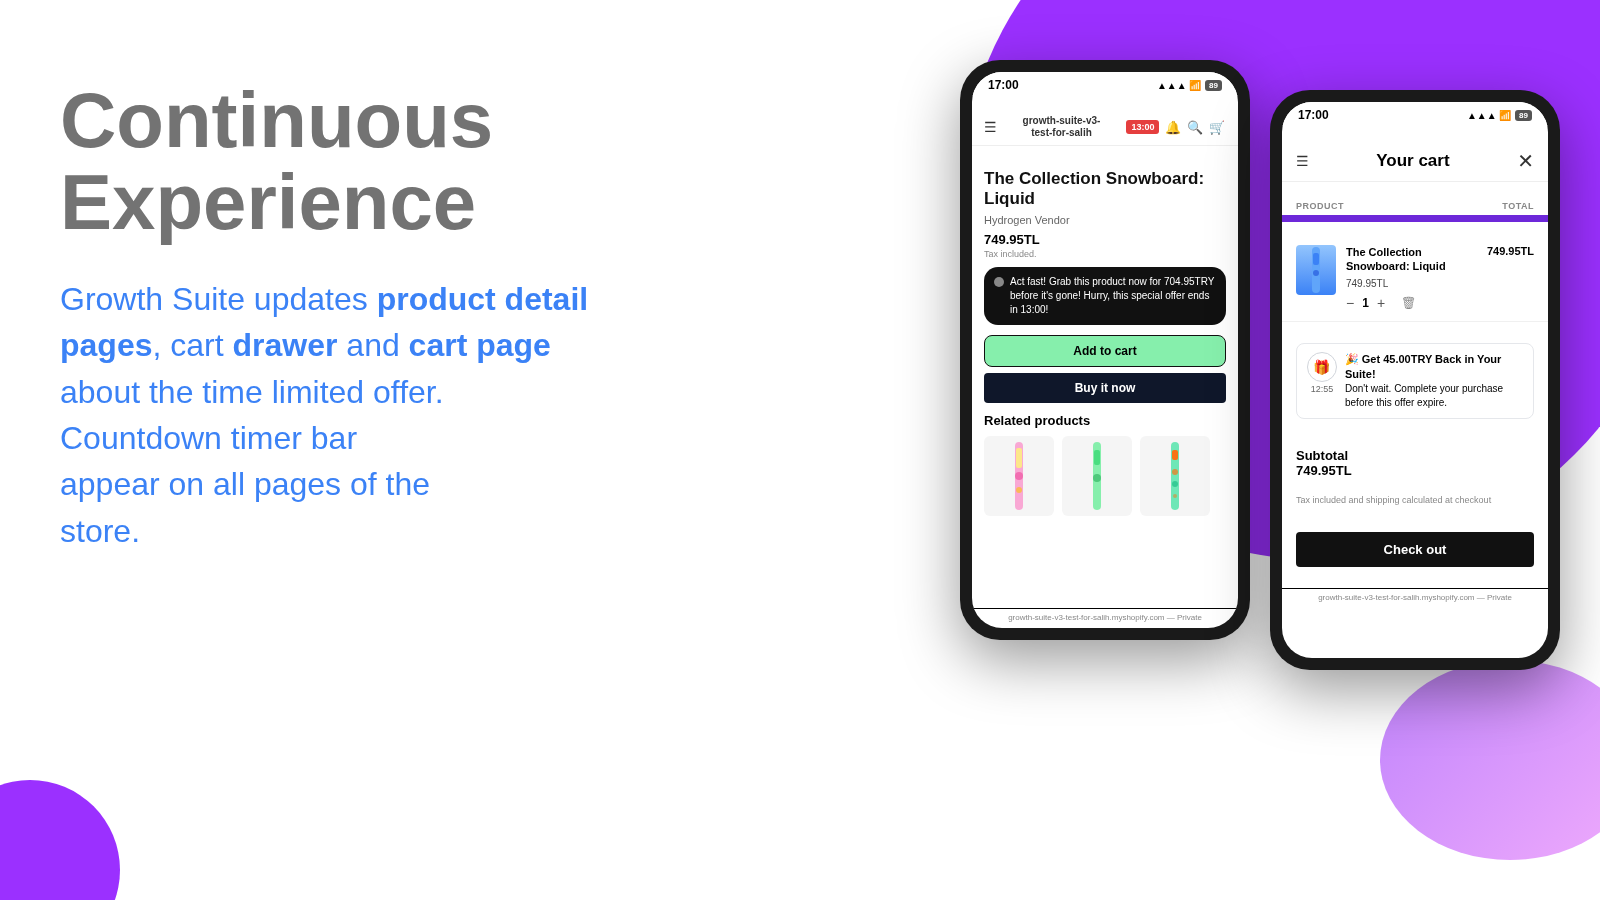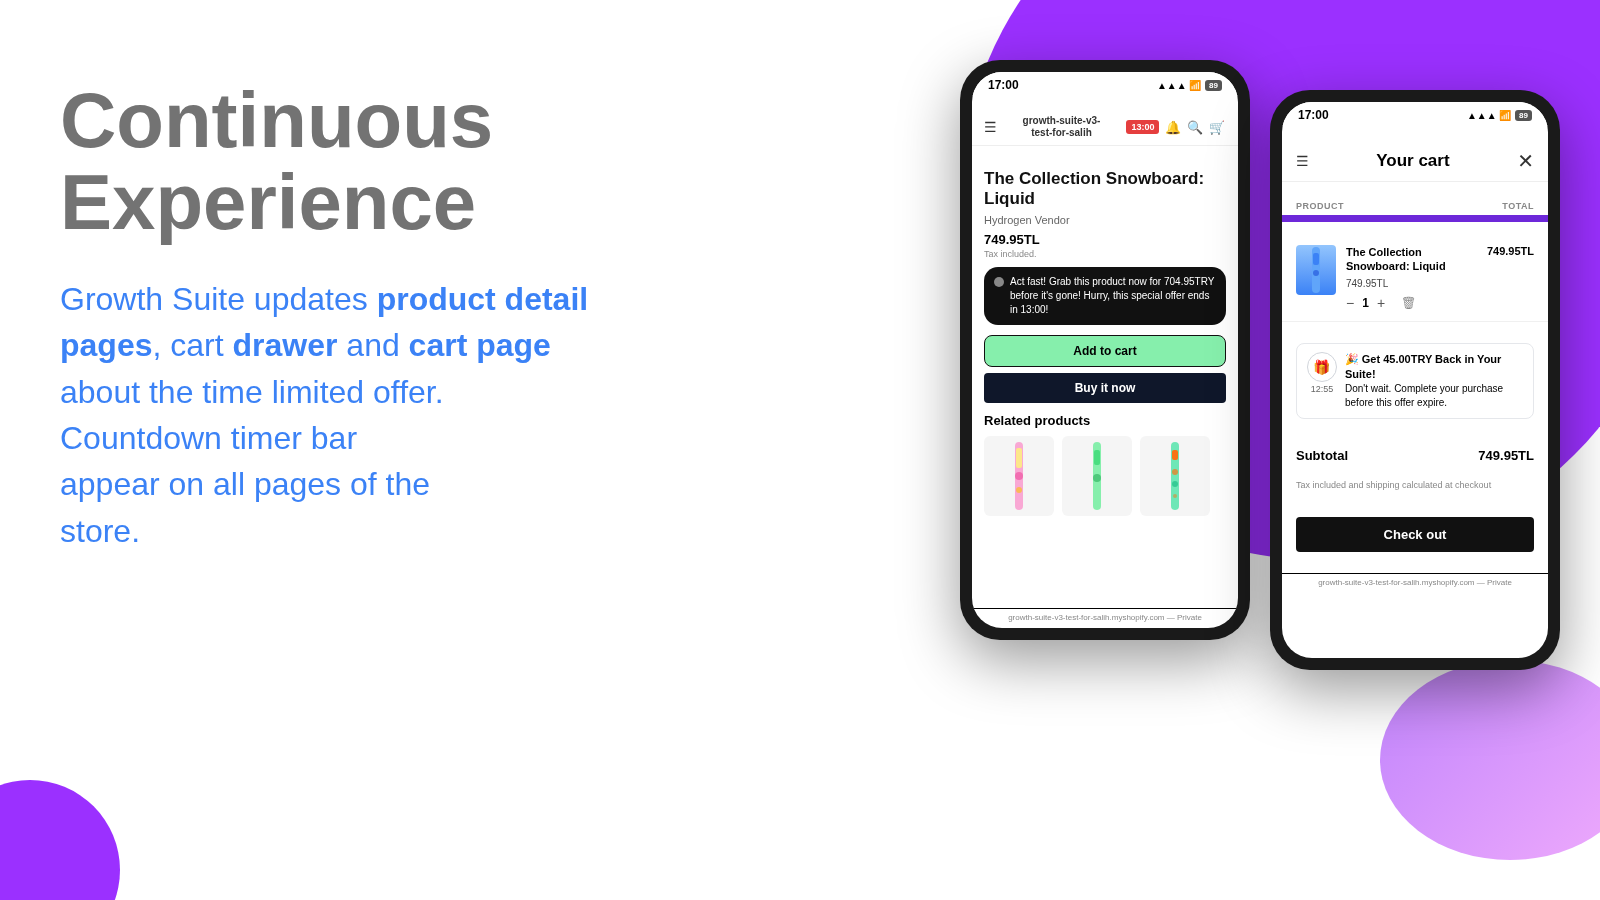--- a/index.html
+++ b/index.html
@@ -310,20 +310,21 @@
     .cashback-time { font-size: 9px; color: #666; text-align: center; margin-top: 2px; }
     .cashback-text { font-size: 10px; line-height: 1.4; }
     .cashback-text .cashback-title { font-weight: 700; font-size: 11px; }
 
     .cart-subtotal {
       padding: 8px 14px 4px;
       display: flex;
       justify-content: space-between;
       font-size: 13px;
       font-weight: 600;
+      flex-direction: column;
     }
     .cart-tax-note {
       padding: 0 14px 8px;
       font-size: 9px;
       color: #888;
     }
     .checkout-btn {
       margin: 6px 14px 8px;
       background: #111;
       color: #fff;

